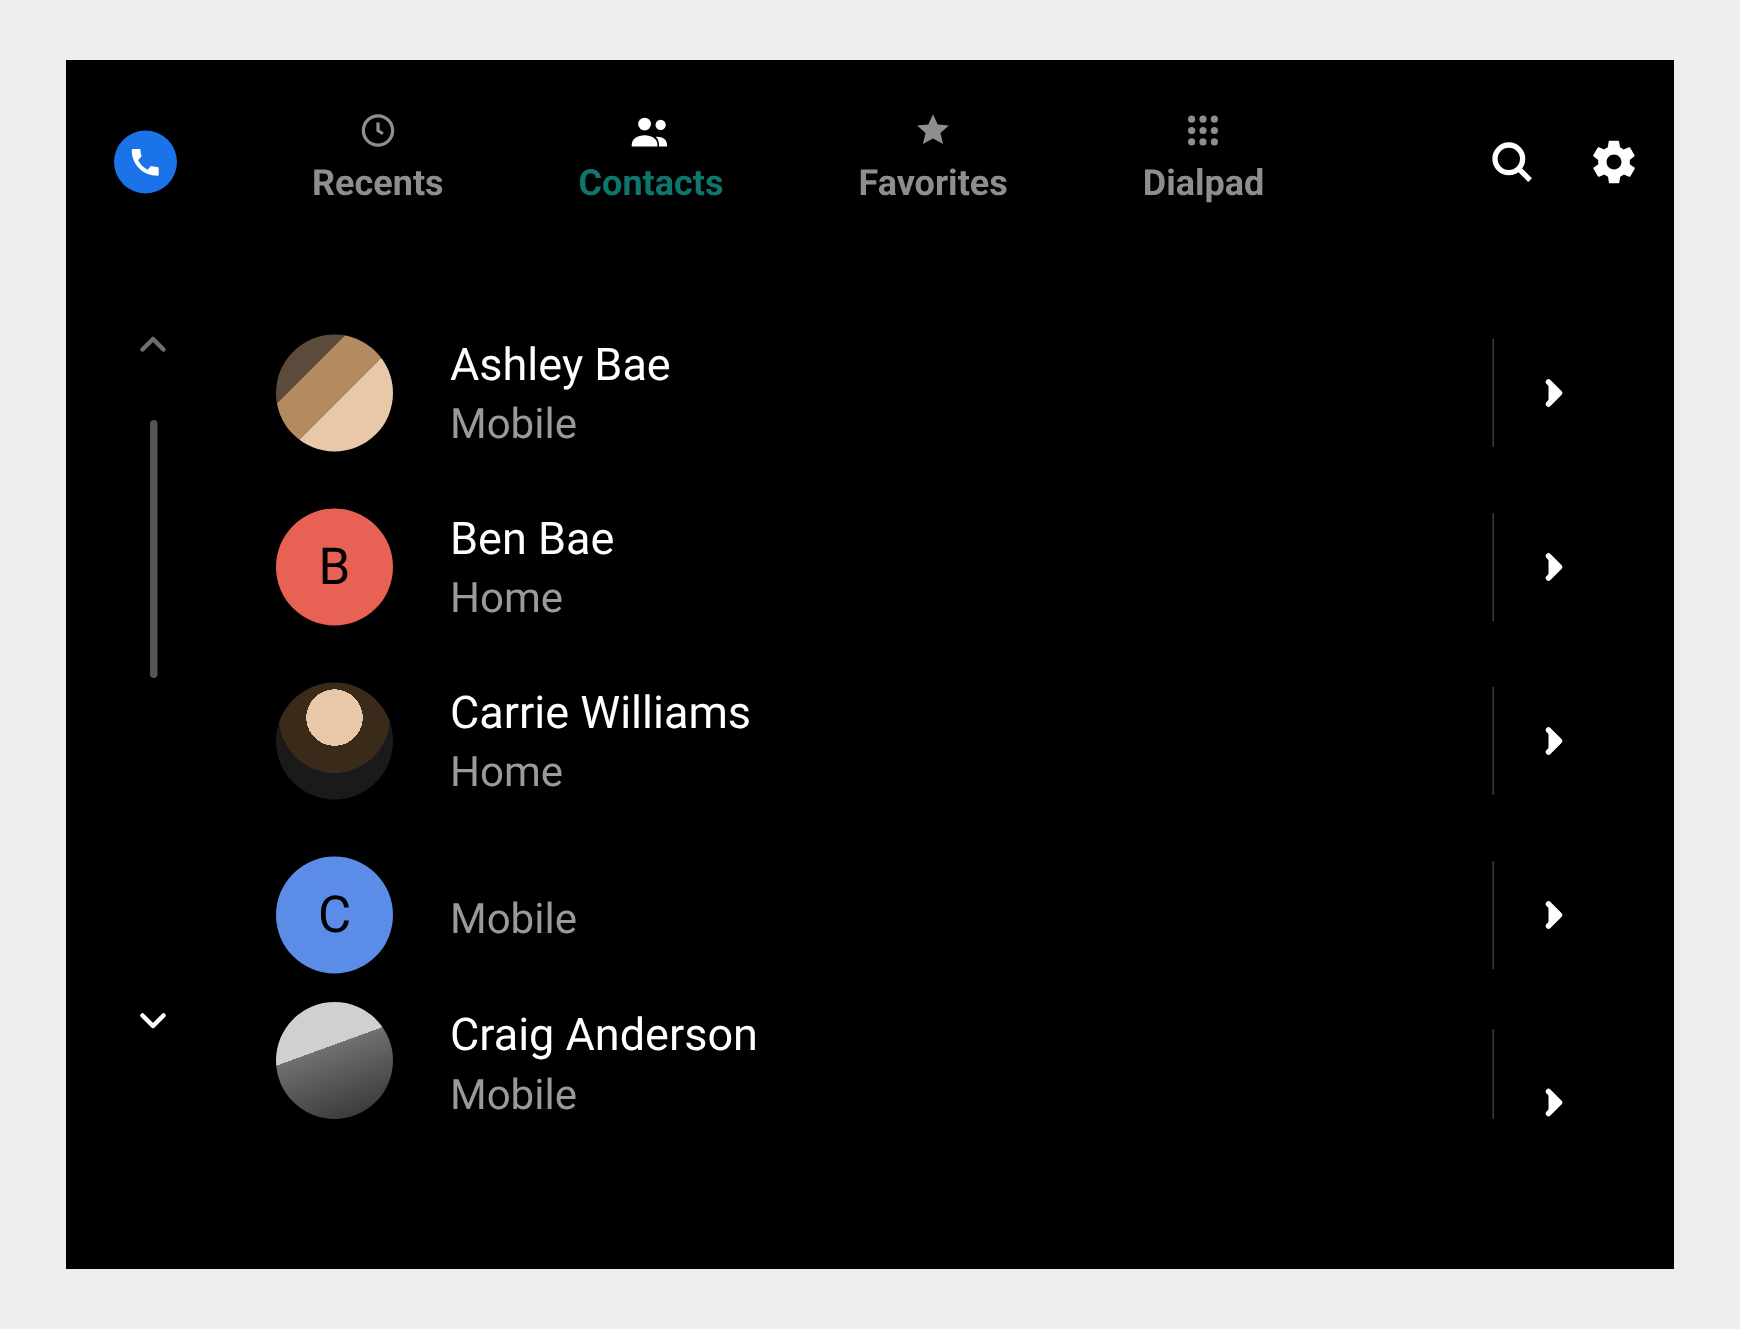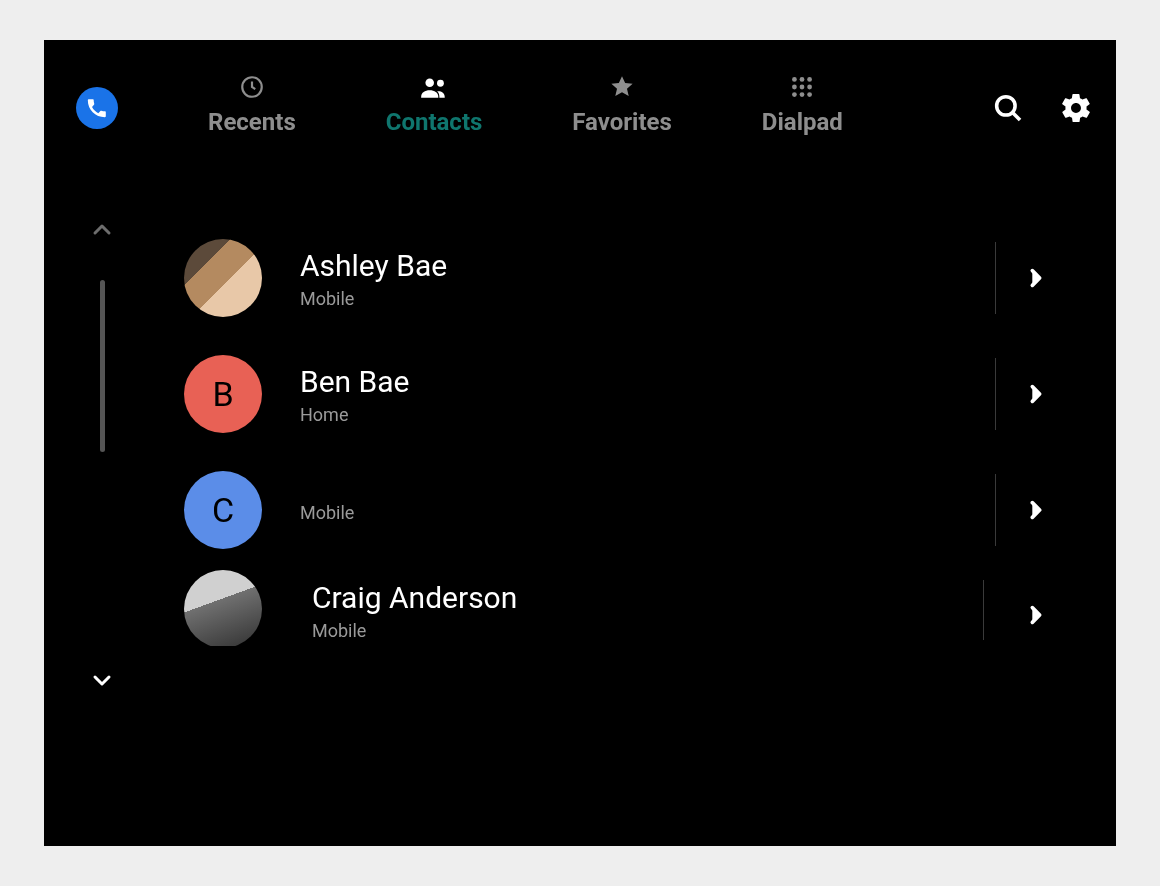--- a/index.html
+++ b/index.html
@@ -88,21 +88,21 @@
     position: absolute;
     left: 46px;
     top: 628px;
     width: 24px; height: 24px;
     color: #ffffff;
   }
   
   .list {
     position: absolute;
     left: 140px;
-    top: 180px;
+    top: 164px;
     right: 40px;
     display: flex;
     flex-direction: column;
   }
   .row {
     display: flex;
     align-items: center;
     height: 116px;
     cursor: pointer;
   }
@@ -126,36 +126,36 @@
   .avatar.photo3 { background: linear-gradient(160deg,#d0d0d0 0%, #d0d0d0 40%, #707070 40%, #303030 100%); filter: grayscale(1); }
   .avatar.letter-b { background: #e86155; color:#000; }
   .avatar.letter-c { background: #5b8de8; color:#000; }
   .ctext {
     margin-left: 38px;
     display:flex;
     flex-direction:column;
     justify-content:center;
   }
   .cname { font-size: 30px; color:#fff; font-weight: 400; line-height:1.2; }
-  .csub { font-size: 18px; color:#9a9a9a; margin-top:4px; }
+  .csub { font-size: 28px; color:#9a9a9a; margin-top:4px; }
   .divider {
     margin-left: auto;
     width: 1px;
     height: 72px;
     background: #3a3a3a;
   }
   .detail-btn {
     width: 80px;
     display:flex;
     align-items:center;
     justify-content:center;
     cursor:pointer;
   }
   .detail-btn svg { fill:#fff; }
-  .row.truncated { height: 78px; overflow:hidden; align-items:center; padding-top:4px;gap:12px;}
+  .row.truncated { height: 78px; overflow:hidden; align-items:flex-end; padding-top:4px;}
   .row.truncated .avatar { margin-top:0; }
   .row.truncated .ctext { margin-top:2px; }
   .row.truncated .divider { height: 60px; margin-top:2px; }
   .row.truncated .detail-btn { margin-top: 12px; }
 </style>
 </head>
 <body>
 
 <div class="device">
 
@@ -267,20 +267,35 @@
         <div class="csub">Home</div>
       </div>
       <div class="divider"></div>
       <div class="detail-btn">
         <svg width="22" height="22" viewBox="0 0 24 24" fill="none" stroke="#fff" stroke-width="4" stroke-linecap="round" stroke-linejoin="round">
             <polyline points="8 4 16 12 8 20"></polyline>
           </svg>
       </div>
     </div>
 
+    <div class="row">
+      <div class="avatar photo2">
+          <span></span>
+        </div>
+      <div class="ctext">
+        <div class="cname">Carrie Williams</div>
+        <div class="csub">Home</div>
+      </div>
+      <div class="divider"></div>
+      <div class="detail-btn">
+        <svg width="22" height="22" viewBox="0 0 24 24" fill="none" stroke="#fff" stroke-width="4" stroke-linecap="round" stroke-linejoin="round">
+            <polyline points="8 4 16 12 8 20"></polyline>
+          </svg>
+      </div>
+    </div>
 
     <div class="row">
       <div class="avatar letter-c">
           <span>C</span>
         </div>
       <div class="ctext">
         <div class="csub">Mobile</div>
       </div>
       <div class="divider"></div>
       <div class="detail-btn">

